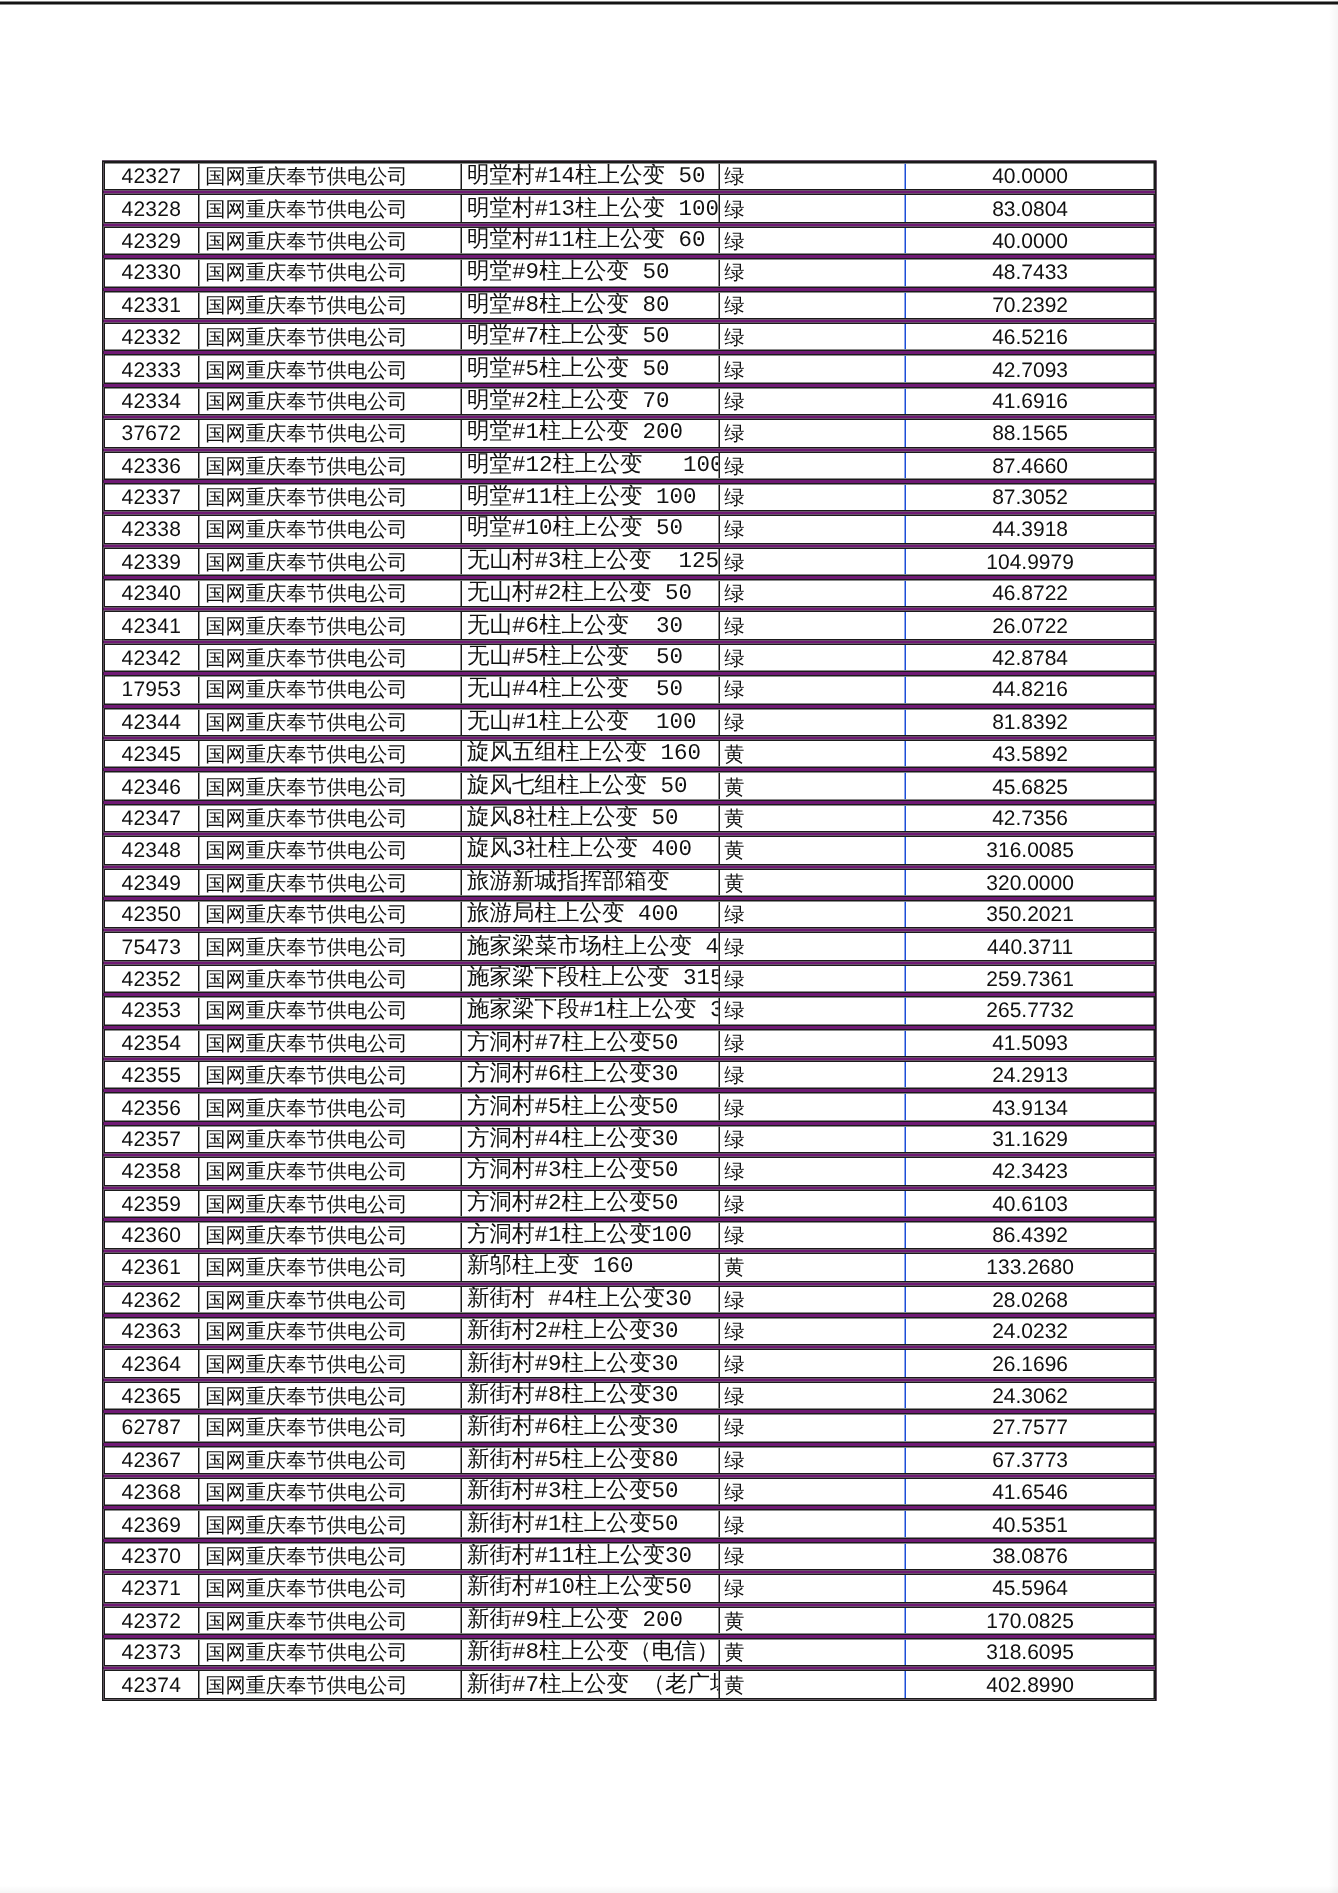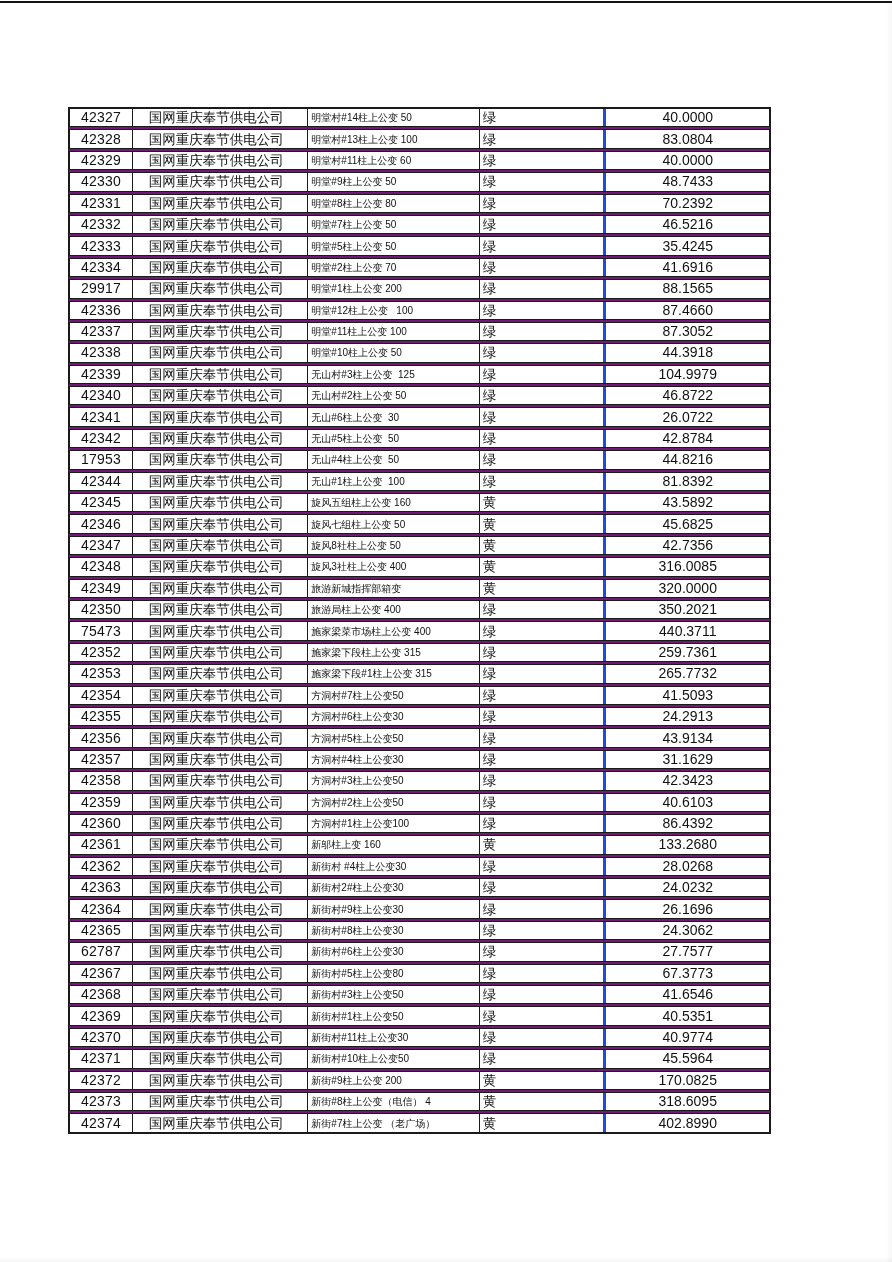--- a/index.html
+++ b/index.html
@@ -51,24 +51,24 @@
   .cell {
     height: 100%;
     display: flex;
     align-items: center;
     font-size: 14px;
     line-height: 17px;
     white-space: pre;
     overflow: hidden;
   }
   .c-id      { width: 62px;  justify-content: center; letter-spacing: 0.2px; }
-  .c-company { width: 176px; border-left: 1px solid #1a1a1a; padding-left: 16px; font-size: 13.5px; }
-  .c-name    { width: 172px; border-left: 1px solid #1a1a1a; padding-left: 3px; font-size: 10px; }
+  .c-company { width: 176px; border-left: 1px solid #1a1a1a; padding-left: 4px; font-size: 13.5px; }
+  .c-name    { width: 172px; border-left: 1px solid #1a1a1a; padding-left: 3px; font-size: 15px; font-family: Liberation Mono, monospace; }
   .c-status  { width: 125px; border-left: 1px solid #1a1a1a; padding-left: 3px; font-size: 13.5px; }
-  .c-value   { width: 166px; border-left: 3px solid #1d4ed8; justify-content: center; }
+  .c-value   { width: 166px; border-left: 1px solid #1d4ed8; justify-content: center; }
 </style>
 </head>
 <body>
 
 <div class="top-rule"></div>
 
 <div class="data-table">
   <div id="table-body" style="display:contents">
   <div class="t-row">
     <div class="cell c-id">42327</div>
@@ -116,33 +116,33 @@
     <div class="cell c-name">明堂#7柱上公变 50</div>
     <div class="cell c-status">绿</div>
     <div class="cell c-value">46.5216</div>
   </div>
 
   <div class="t-row">
     <div class="cell c-id">42333</div>
     <div class="cell c-company">国网重庆奉节供电公司</div>
     <div class="cell c-name">明堂#5柱上公变 50</div>
     <div class="cell c-status">绿</div>
-    <div class="cell c-value">35.4245</div>
+    <div class="cell c-value">42.7093</div>
   </div>
 
   <div class="t-row">
     <div class="cell c-id">42334</div>
     <div class="cell c-company">国网重庆奉节供电公司</div>
     <div class="cell c-name">明堂#2柱上公变 70</div>
     <div class="cell c-status">绿</div>
     <div class="cell c-value">41.6916</div>
   </div>
 
   <div class="t-row">
-    <div class="cell c-id">29917</div>
+    <div class="cell c-id">37672</div>
     <div class="cell c-company">国网重庆奉节供电公司</div>
     <div class="cell c-name">明堂#1柱上公变 200</div>
     <div class="cell c-status">绿</div>
     <div class="cell c-value">88.1565</div>
   </div>
 
   <div class="t-row">
     <div class="cell c-id">42336</div>
     <div class="cell c-company">国网重庆奉节供电公司</div>
     <div class="cell c-name">明堂#12柱上公变   100</div>
@@ -412,21 +412,21 @@
     <div class="cell c-name">新街村#1柱上公变50</div>
     <div class="cell c-status">绿</div>
     <div class="cell c-value">40.5351</div>
   </div>
 
   <div class="t-row">
     <div class="cell c-id">42370</div>
     <div class="cell c-company">国网重庆奉节供电公司</div>
     <div class="cell c-name">新街村#11柱上公变30</div>
     <div class="cell c-status">绿</div>
-    <div class="cell c-value">40.9774</div>
+    <div class="cell c-value">38.0876</div>
   </div>
 
   <div class="t-row">
     <div class="cell c-id">42371</div>
     <div class="cell c-company">国网重庆奉节供电公司</div>
     <div class="cell c-name">新街村#10柱上公变50</div>
     <div class="cell c-status">绿</div>
     <div class="cell c-value">45.5964</div>
   </div>
 

